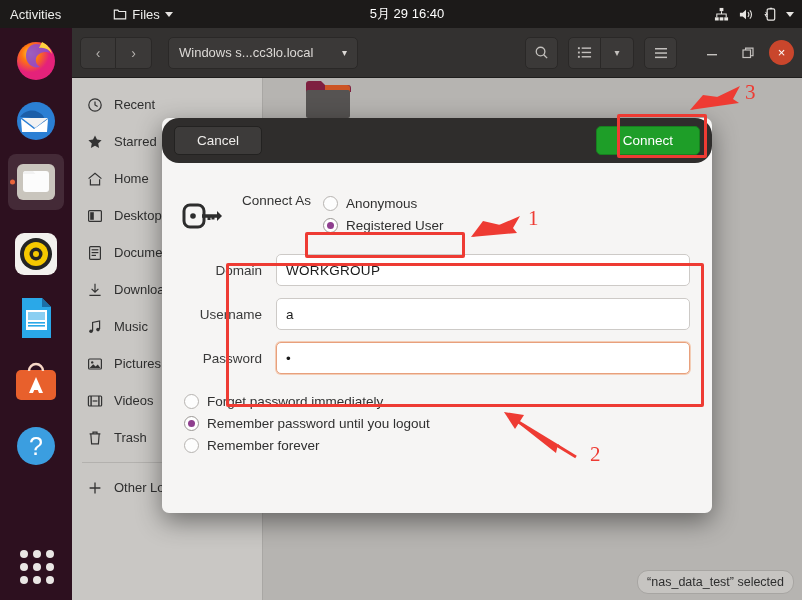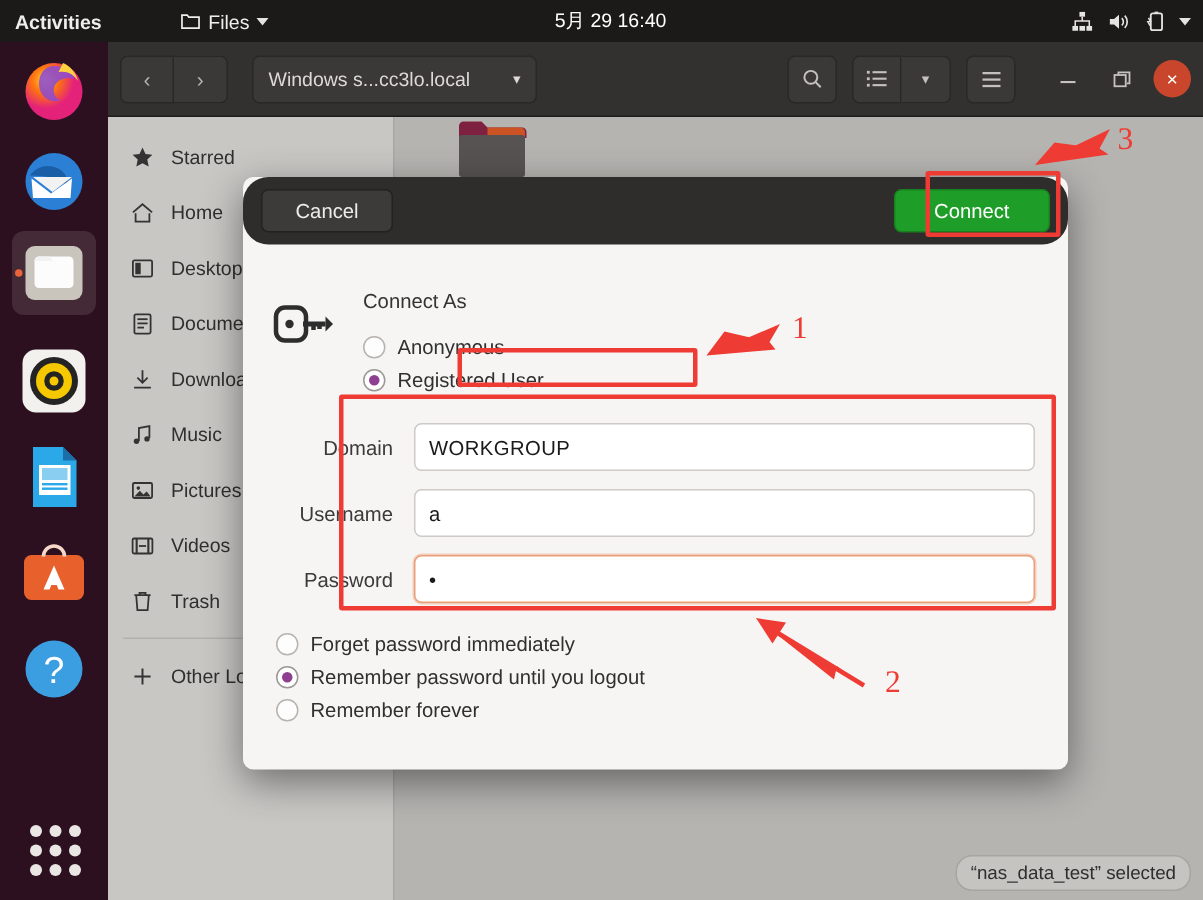--- a/index.html
+++ b/index.html
@@ -11,21 +11,21 @@
   }
   #screen { position: relative; width: 802px; height: 600px; }
 
   
   .topbar {
     position: absolute; top: 0; left: 0; width: 802px; height: 28px;
     background: #1c1a19; color: #f2f1f0;
     display: flex; align-items: center;
     font-size: 13px;
   }
-  .tb-activities { margin-left: 10px; color: #eeeeec; font-weight: bold; }
+  .tb-activities { margin-left: 10px; color: #eeeeec; }
   .tb-files { margin-left: 52px; display: flex; align-items: center; gap: 5px; color: #eeeeec; }
   .tb-clock {
     position: absolute; left: 12px; right: 0; text-align: center;
     font-size: 13px; color: #ffffff; pointer-events: none;
   }
   .tb-tray { position: absolute; right: 8px; display: flex; align-items: center; gap: 9px; }
   .caret-dn {
     width: 0; height: 0; border-left: 4px solid transparent;
     border-right: 4px solid transparent; border-top: 5px solid #e6e4e1;
   }
@@ -113,21 +113,21 @@
     border-radius: 5px; font-size: 13.5px; padding: 6px 22px;
   }
   .btn-connect {
     background: #1e9e28; color: #ffffff; border: 1px solid #17801f;
     border-radius: 5px; font-size: 13.5px; padding: 6px 26px;
   }
   .dlg-body { padding: 14px 20px 0 20px; display: flex; gap: 14px; }
   .key-wrap { width: 46px; padding-top: 24px; flex: none; }
   .dlg-main { flex: 1; }
   .dlg-title { font-size: 13.5px; font-weight: bold; color: #2b2b2b; margin-top: 8px; }
-  .connect-row { display: flex; align-items: flex-start; margin-top: 15px; gap: 12px; flex-direction: column; }
+  .connect-row { display: flex; align-items: flex-start; margin-top: 15px; gap: 12px; }
   .connect-lbl { font-size: 13.5px; color: #343434; padding-top: 1px; }
   .radio {
     width: 15px; height: 15px; border-radius: 50%;
     border: 1px solid #b6b3b0; background: #fdfdfd; flex: none;
     display: flex; align-items: center; justify-content: center;
   }
   .radio.on { background: #ffffff; border-color: #9b9895; }
   .radio.on::after { content:""; width: 7px; height: 7px; border-radius: 50%; background: #8f3f8f; }
   .radio-line { display: flex; align-items: center; gap: 8px; font-size: 13.5px; color: #303030; height: 22px; }
 
@@ -322,20 +322,29 @@
           <path d="M4.6 4V2.2H12V9.6h-1.8" fill="none" stroke="#c5c2bf" stroke-width="1.2"></path>
         </svg>
       </div>
       <div class="wclose">×</div>
     </div>
 
     <div class="winbody">
 
       <div class="sidebar">
 
+        <div class="sb-item">
+          <span class="sb-icon">
+            <svg width="16" height="16" viewBox="0 0 16 16">
+                <circle cx="8" cy="8" r="6.2" fill="none" stroke="#333" stroke-width="1.2"></circle>
+                <path d="M8 4.4V8l2.6 1.6" fill="none" stroke="#333" stroke-width="1.2"></path>
+              </svg>
+          </span>
+          <span>Recent</span>
+        </div>
 
         <div class="sb-item">
           <span class="sb-icon">
             <svg width="16" height="16" viewBox="0 0 16 16">
                 <path d="M8 1.4l2 4.2 4.6.6-3.4 3.2.9 4.6L8 11.8 3.9 14l.9-4.6L1.4 6.2 6 5.6z" fill="#333"></path>
               </svg>
           </span>
           <span>Starred</span>
         </div>
 

